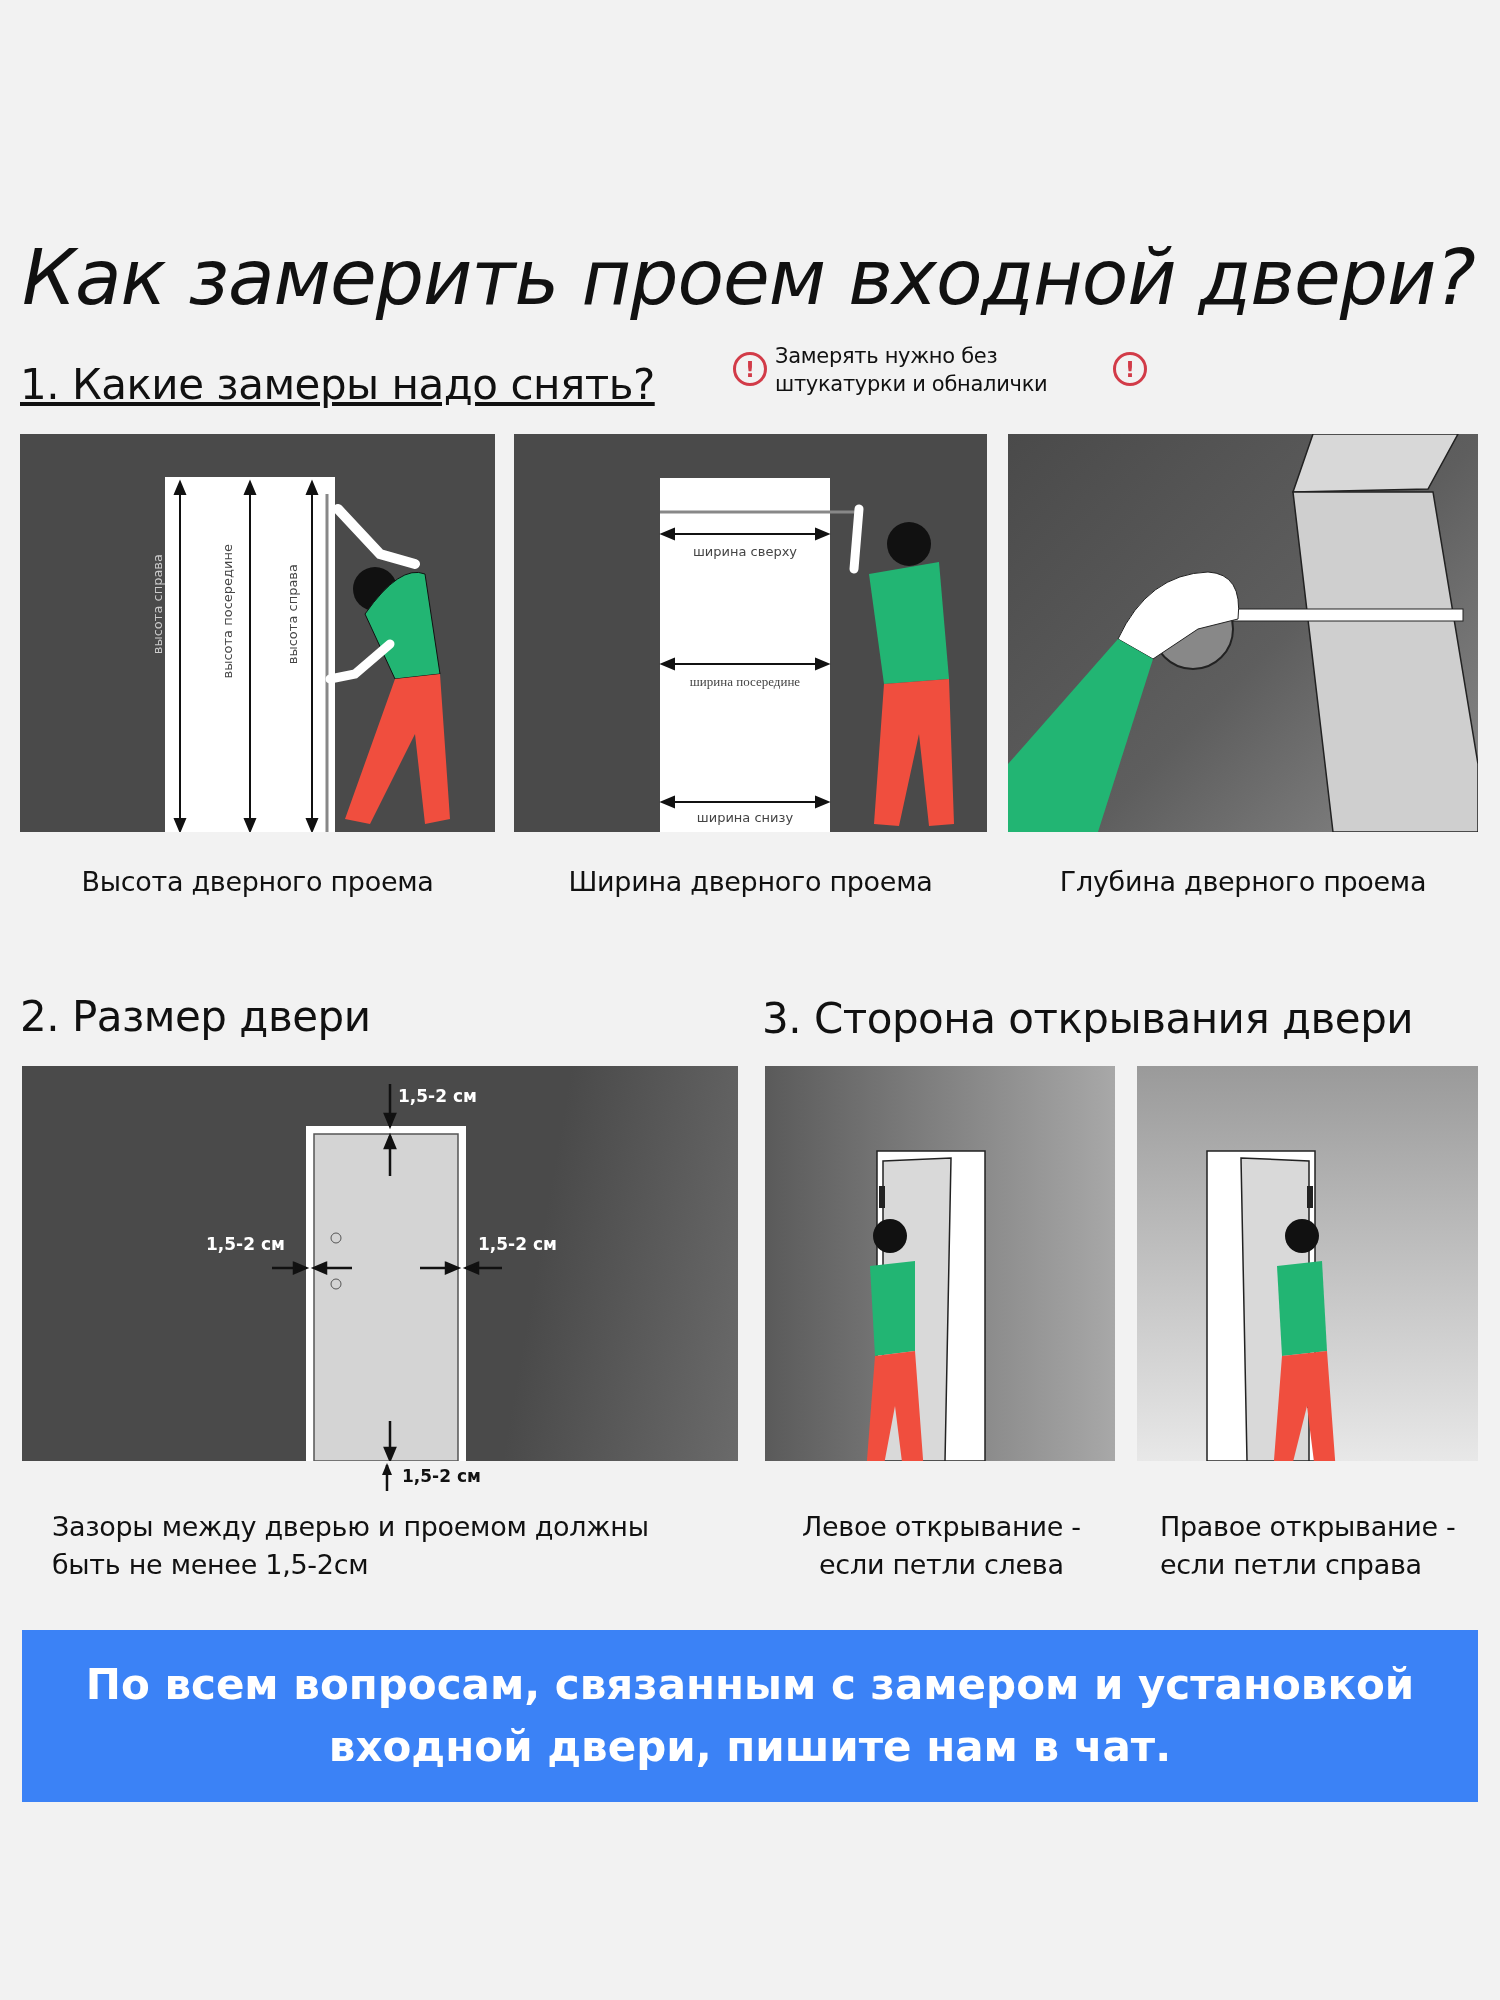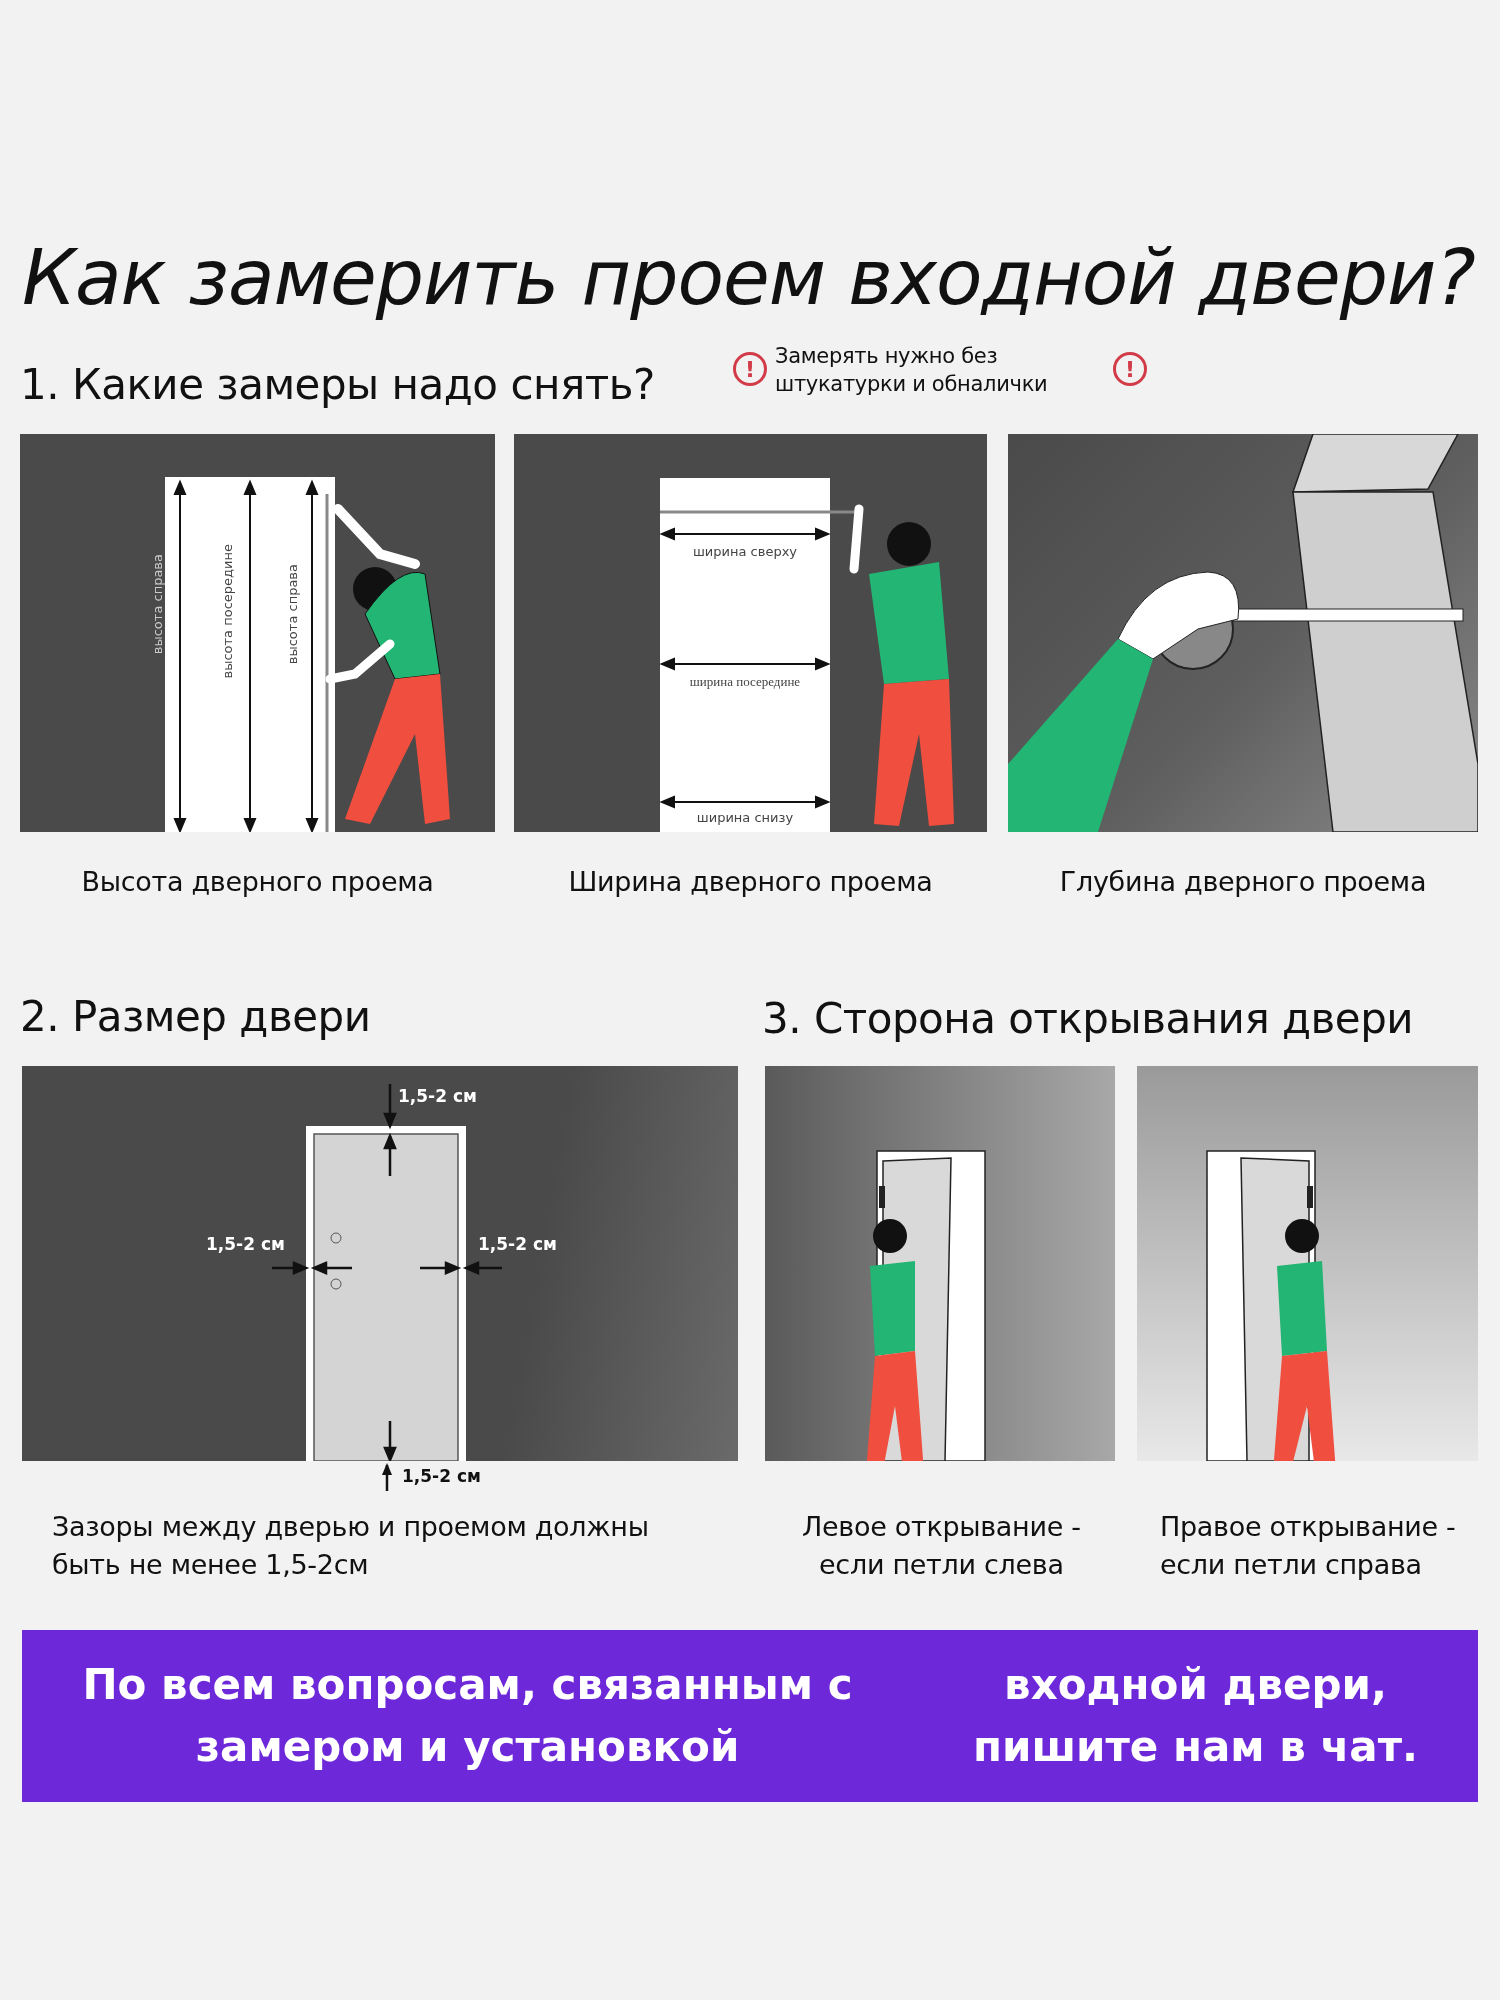--- a/index.html
+++ b/index.html
@@ -12,30 +12,30 @@
   .h2 { font-size: 42px; line-height: 1; letter-spacing: -0.5px; }
   .notice { display: flex; align-items: flex-start; gap: 8px; }
   .notice-icon { width: 34px; height: 34px; border: 3px solid #d23b48; border-radius: 50%; color: #d23b48;
     font-weight: 700; font-size: 22px; display: flex; align-items: center; justify-content: center; margin-top: 10px; flex: none; }
   .notice-text { font-weight: 400; font-size: 21px; line-height: 28px; letter-spacing: -0.3px; }
   .panel { background: #4a4a4a; overflow: hidden; }
   .caption { font-size: 27px; text-align: center; line-height: 1; letter-spacing: -0.3px; }
   .vlabel { position: absolute; writing-mode: vertical-rl; transform: rotate(180deg); font-size: 13px; color: #444; }
   .hlabel { position: absolute; font-size: 13px; color: #444; text-align: center; }
   .dim { position: absolute; color: #fff; font-weight: 700; font-size: 17px; }
-  .footer { left: 22px; top: 1630px; width: 1456px; height: 172px; background: #6d28d9;
-    display: flex; flex-direction: row; align-items: center; justify-content: center; color: #fff;
+  .footer { left: 22px; top: 1630px; width: 1456px; height: 172px; background: #3b82f6;
+    display: flex; flex-direction: column; align-items: center; justify-content: center; color: #fff;
     font-weight: 700; font-size: 42px; line-height: 62px; text-align: center; }
 </style>
 </head>
 <body>
 
 <div class="abs title">Как замерить проем входной двери?</div>
 
-<div class="abs h2" style="left:20px;top:364px;">1. Какие замеры надо снять?</div>
+<div class="abs h2" style="left:20px;top:364px;text-decoration:underline;">1. Какие замеры надо снять?</div>
 
 <div class="abs notice" style="left:733px;top:342px;">
   <div class="notice-icon">!</div>
   <div class="notice-text">
     <div>Замерять нужно без</div>
     <div>штукатурки и обналички</div>
   </div>
 </div>
 <div class="abs notice" style="left:1113px;top:342px;">
   <div class="notice-icon">!</div>

